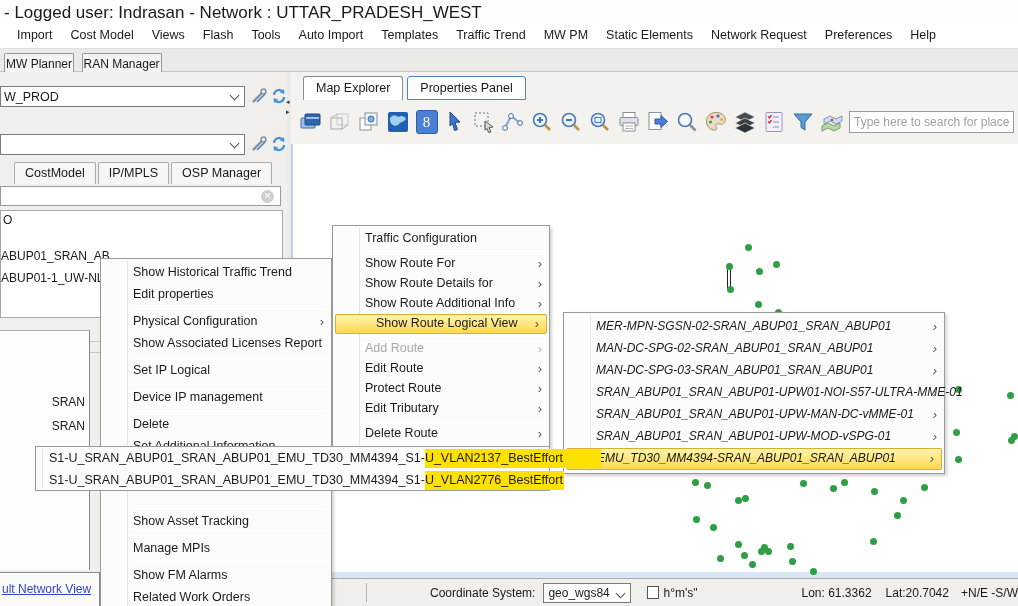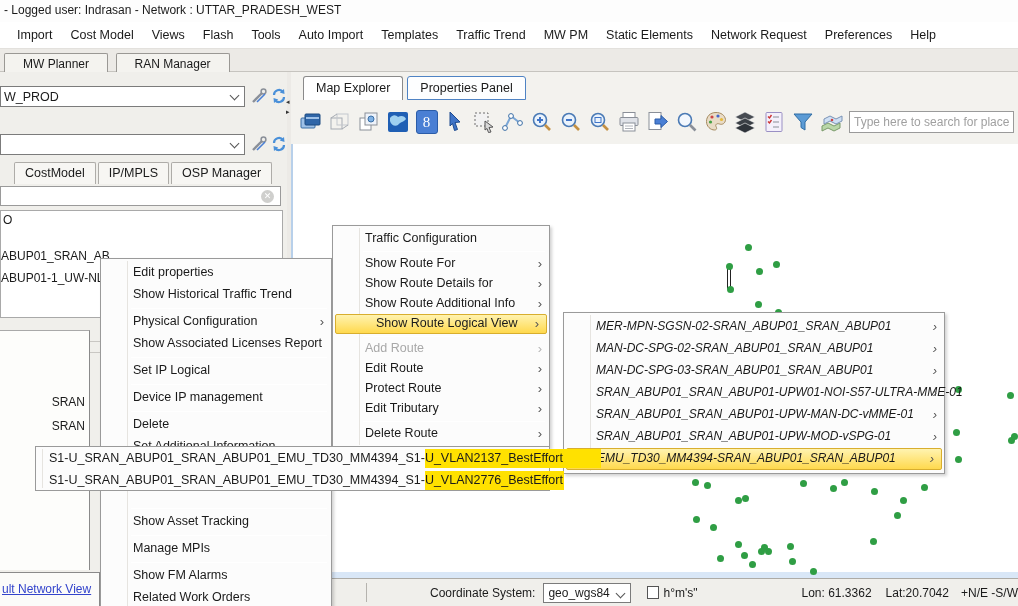--- a/index.html
+++ b/index.html
@@ -3,25 +3,25 @@
 <meta charset="utf-8">
 <style>
   * { margin:0; padding:0; box-sizing:border-box; }
   html,body { width:1018px; height:606px; overflow:hidden; }
   body {
     position:relative; background:#fff; color:#1a1a1a;
     font-family:"Liberation Sans","DejaVu Sans",sans-serif; font-size:12.5px;
   }
   
   .titlebar { position:absolute; left:0; top:0; width:1018px; height:22px; background:#fdfdfd; }
-  .titlebar span { position:absolute; left:4px; top:3px; font-size:12px; white-space:nowrap; }
+  .titlebar span { position:absolute; left:4px; top:3px; font-size:17px; white-space:nowrap; }
   .menubar { position:absolute; left:0; top:22px; width:1018px; height:26px; background:#fff; display:flex; align-items:center; padding-left:8px; }
   .menubar .mitem { padding:4px 9px; white-space:nowrap; cursor:default; }
   .modulebar { position:absolute; left:0; top:48px; width:1018px; height:24px; background:#eceae6; border-top:1px solid #e3e1dd; border-bottom:1px solid #c6c4bf; }
-  .modtab { position:relative; display:inline-block; margin:3px 0 0 4px; padding:3px 18px 4px; font-size:12px; background:#f4f3ef; border:1px solid #9a9894; border-bottom:none; border-radius:2px 2px 0 0; top:1px; }
+  .modtab { position:relative; display:inline-block; margin:3px 0 0 4px; padding:3px 1px 4px; font-size:12px; background:#f4f3ef; border:1px solid #9a9894; border-bottom:none; border-radius:2px 2px 0 0; top:1px; }
   
   .leftpanel { position:absolute; left:0; top:72px; width:287px; height:534px; background:#f0efeb; }
   .combo { position:absolute; left:0; width:245px; height:21px; background:#fff; border:1px solid #7b7b7b; }
   .combo .val { position:absolute; left:3px; top:3px; font-size:12.5px; white-space:nowrap; }
   .cv { position:absolute; right:6px; top:5px; width:7px; height:7px; border-right:1.4px solid #555; border-bottom:1.4px solid #555; transform:rotate(45deg); }
   .sidebtn { position:absolute; width:18px; height:18px; }
   .lp-tabs { position:absolute; left:14px; top:90px; height:22px; display:flex; }
   .lp-tab { padding:3px 10px 4px; font-size:12.5px; background:#f7f6f3; border:1px solid #aeaca8; border-bottom:none; border-radius:2px 2px 0 0; margin-right:2px; }
   .lp-search { position:absolute; left:0; top:114px; width:281px; height:20px; background:#fff; border:1px solid #9a9a9a; }
   .clear-ic { position:absolute; right:6px; top:3px; width:13px; height:13px; border-radius:50%; background:#cfcfcd; color:#fff; font-size:9px; line-height:13px; text-align:center; font-weight:bold; }
@@ -378,22 +378,22 @@
     <span class="cv" style="top:6px;"></span>
   </span>
   <span class="sb-check"></span>
   <span class="sb-dms">h°m's"</span>
   <span class="sb-lon">Lon: 61.3362</span>
   <span class="sb-lat">Lat:20.7042</span>
   <span class="sb-hemi">+N/E  -S/W</span>
 </div>
 
 <div class="menu z50" style="left:100px; top:258px; width:232px;">
+  <div class="mi">Show Historical Traffic Trend</div>
   <div class="mi">Edit properties</div>
-  <div class="mi">Show Historical Traffic Trend</div>
   <div class="msep"></div>
   <div class="mi"><span>Physical Configuration</span><span class="arrow">›</span></div>
   <div class="mi">Show Associated Licenses Report</div>
   <div class="msep"></div>
   <div class="mi">Set IP Logical</div>
   <div class="msep"></div>
   <div class="mi">Device IP management</div>
   <div class="msep"></div>
   <div class="mi">Delete</div>
   <div class="mi">Set Additional Information</div>

